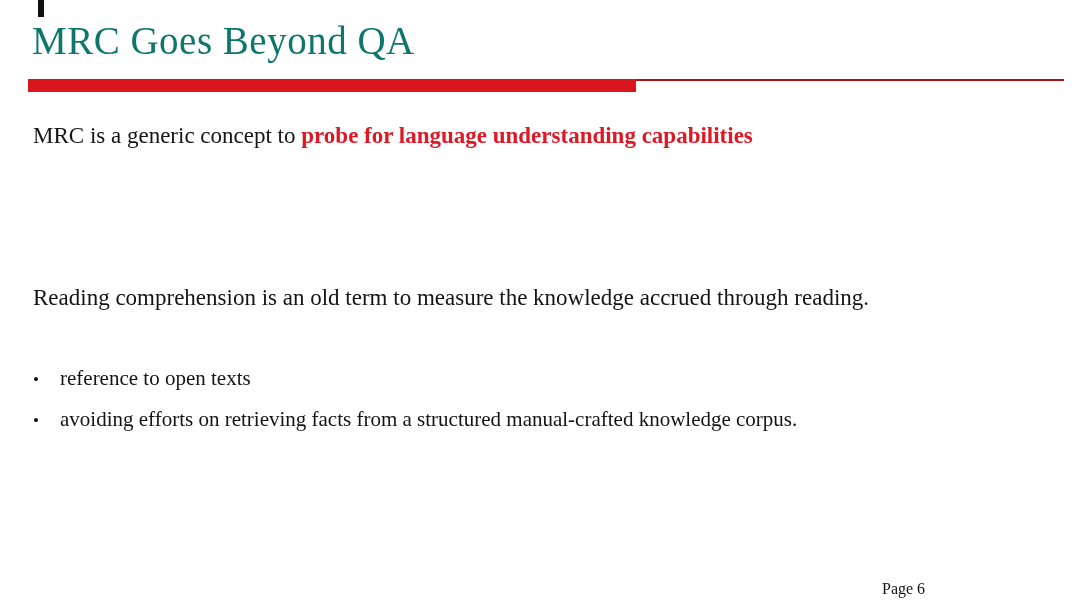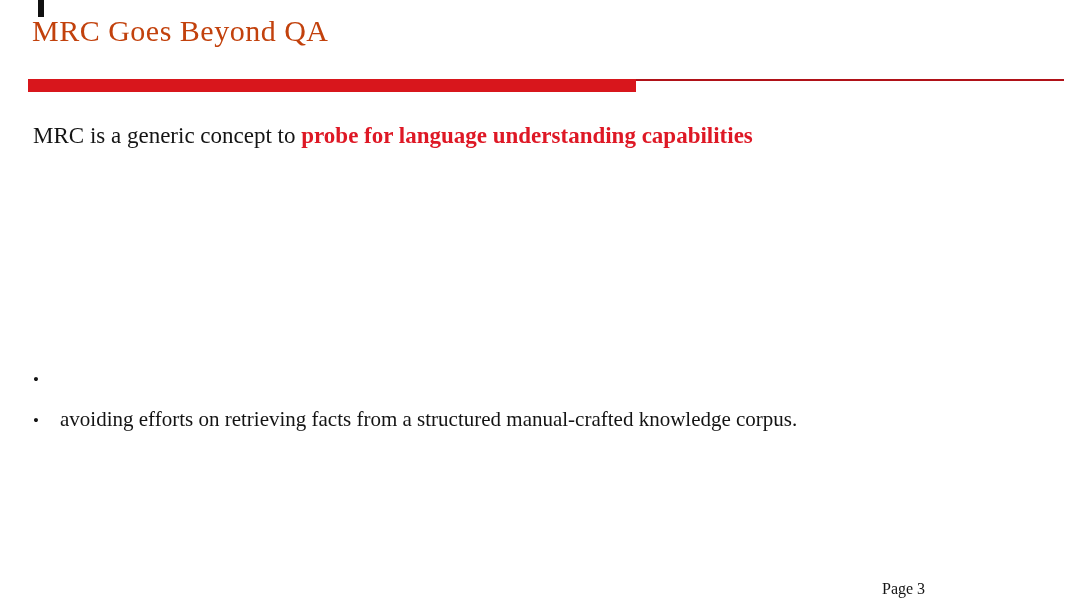--- a/index.html
+++ b/index.html
@@ -20,24 +20,24 @@
     position: absolute;
     left: 38px;
     top: 0;
     width: 6px;
     height: 17px;
     background: #111111;
   }
   .slide-title {
     position: absolute;
     left: 32px;
-    top: 8px;
-    font-size: 30px;
+    top: 18px;
+    font-size: 39px;
     line-height: 46px;
-    color: #c2410c;
+    color: #0f766e;
     letter-spacing: 0.5px;
     white-space: nowrap;
   }
   .divider-thick {
     position: absolute;
     left: 28px;
     top: 79px;
     width: 608px;
     height: 13px;
     background: #d8161c;
@@ -100,26 +100,30 @@
 
   <div class="divider-thick"></div>
   <div class="divider-thin"></div>
 
   <div class="body-line" style="top:123px;">
     <span>MRC is a generic concept to </span><span class="red-bold">probe for language understanding capabilities</span>
   </div>
 
 
 
+  <div class="body-line" style="top:285px;">
+    <span>Reading comprehension is an old term to measure the knowledge accrued through reading.</span>
+  </div>
 
 
   <div class="bullet-line" style="top:366px;">
     <span class="bullet-glyph">•</span>
+    <span>reference to open texts</span>
   </div>
 
   <div class="bullet-line" style="top:407px;">
     <span class="bullet-glyph">•</span>
     <span>avoiding efforts on retrieving facts from a structured manual-crafted knowledge corpus.</span>
   </div>
 
-  <div class="page-number">Page 3</div>
+  <div class="page-number">Page 6</div>
 
 </div>
 
 </body></html>

